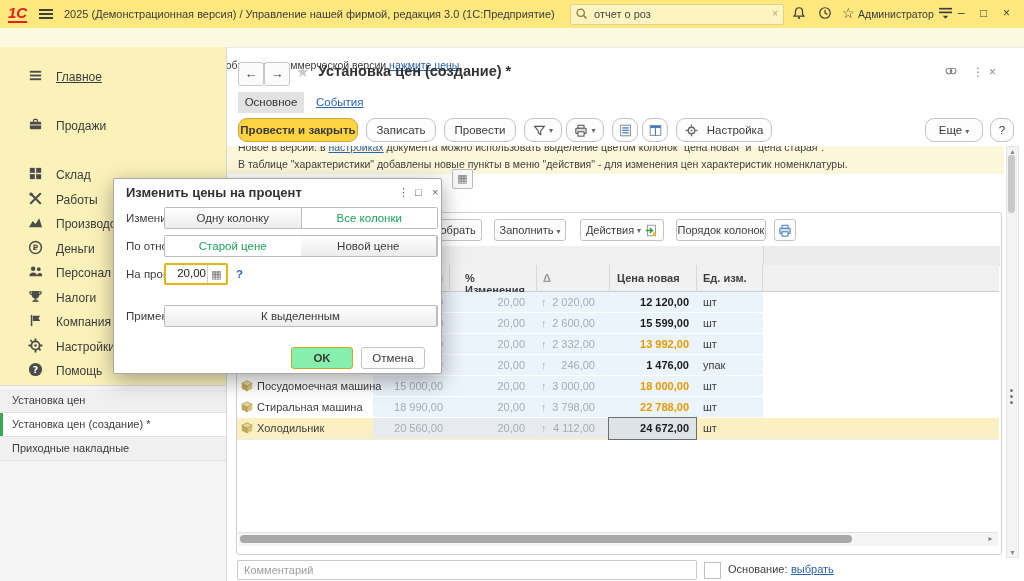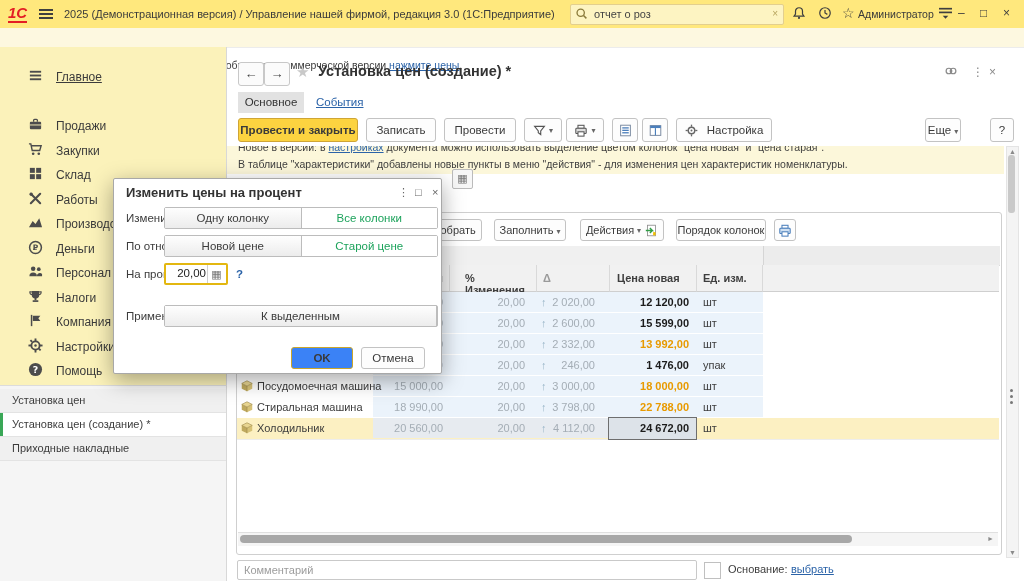--- a/index.html
+++ b/index.html
@@ -36,21 +36,21 @@
   .win-item.active::before{content:"";position:absolute;left:0;top:0;width:3px;height:23px;background:#3aa757;}
   
   .navbtn{top:62px;width:24px;height:22px;border:1px solid #c8c8c8;border-radius:3px;background:#fbfbfb;text-align:center;line-height:21px;font-size:13px;color:#444;cursor:pointer;}
   .favstar{left:296px;top:63px;font-size:15px;color:#c9c9c9;}
   .formtitle{left:318px;top:63px;font-size:14.5px;font-weight:600;color:#333;}
   .hdr-ico{top:65px;color:#8a8a8a;font-size:12px;cursor:pointer;}
   .tab{top:92px;height:21px;font-size:11.5px;line-height:21px;cursor:pointer;}
   .tab.active{left:238px;width:66px;background:#e2e2e2;color:#333;text-align:center;}
   .tab.link{left:316px;color:#2b63a8;text-decoration:underline;}
   
-  .btn{top:118px;height:24px;border:1px solid #c3c3c3;border-radius:3px;background:#fdfdfd;font-size:11.5px;color:#3a3a3a;text-align:center;line-height:23px;cursor:pointer;box-sizing:border-box;}
+  .btn{top:118px;height:24px;border:1px solid #c3c3c3;border-radius:9px;background:#fdfdfd;font-size:11.5px;color:#3a3a3a;text-align:center;line-height:23px;cursor:pointer;box-sizing:border-box;}
   .btn.yellow{background:#fcd340;border-color:#cfa535;font-weight:bold;}
   .btn .dd{font-size:8px;color:#666;margin-left:3px;}
   .iconbtn{display:flex;align-items:center;justify-content:center;}
   
   .infobar{left:227px;top:146px;width:777px;height:28px;background:#fcf7da;overflow:hidden;}
   .infoline{position:absolute;left:11px;font-size:10.5px;color:#3f3f3f;white-space:nowrap;}
   
   .vscroll{left:1006px;top:146px;width:11px;height:410px;background:#f4f4f4;border:1px solid #e4e4e4;}
   .vthumb{position:absolute;left:1px;top:8px;width:7px;height:58px;background:#c9c9c9;border-radius:3px;}
   .scr-ar{position:absolute;left:1px;width:9px;text-align:center;font-size:7px;color:#8a8a8a;}
@@ -97,21 +97,21 @@
   .dlg-label{position:absolute;left:12px;font-size:11.5px;color:#3c3c3c;}
   .toggle{position:absolute;left:50px;width:274px;height:22px;border:1px solid #bcbcbc;border-radius:2px;box-sizing:border-box;display:flex;}
   .seg{flex:1;text-align:center;line-height:20px;font-size:11.5px;cursor:pointer;}
   .seg.off{background:linear-gradient(#fefefe,#ececec);border-right:1px solid #bcbcbc;color:#3b3b3b;}
   .seg.on{background:#fff;color:#1da35c;}
   .pctinput{position:absolute;left:50px;top:84px;width:64px;height:22px;border:2px solid #e3b710;border-radius:2px;box-sizing:border-box;background:#fff;}
   .pctinput .v{position:absolute;right:20px;top:2px;font-size:11.5px;color:#222;}
   .pctinput .calc{position:absolute;right:1px;top:0;width:17px;height:18px;border-left:1px solid #cfcfcf;text-align:center;color:#777;font-size:11px;line-height:18px;cursor:pointer;}
   .qmark{position:absolute;left:122px;top:89px;color:#2b63a8;font-weight:bold;font-size:11.5px;cursor:pointer;}
   .dlgbtn{position:absolute;top:168px;height:22px;border:1px solid #c3c3c3;border-radius:3px;background:#fdfdfd;font-size:11.5px;color:#3a3a3a;text-align:center;line-height:20px;cursor:pointer;box-sizing:border-box;}
-  .dlgbtn.ok{left:177px;width:62px;background:#3b82f6;border-color:#c9a62c;font-weight:bold;}
+  .dlgbtn.ok{left:177px;width:62px;background:#86efac;border-color:#c9a62c;font-weight:bold;}
   .dlgbtn.cancel{left:247px;width:64px;}
   svg{display:block;}
 </style>
 </head>
 <body>
 
 <div class="stage">
 
   <div class="abs titlebar">
     <span class="abs logo">1С</span>
@@ -183,30 +183,20 @@
       </div>
       <div class="side-item" style="top: 68px;">
         <span class="ic">
           <svg width="15" height="15" viewBox="0 0 16 16">
             <rect x="2" y="5" width="12" height="8" rx="1" fill="#4c4c4c"></rect>
             <path d="M6,5 V3.5 a1,1 0 0 1 1,-1 h2 a1,1 0 0 1 1,1 V5" fill="none" stroke="#4c4c4c" stroke-width="1.4"></path>
             <rect x="2" y="8" width="12" height="1" fill="#fbf2ba"></rect>
           </svg>
         </span>
         <span class="lb">Продажи</span>
-      </div>
-      <div class="side-item" style="top: 92.5px;">
-        <span class="ic">
-          <svg width="15" height="15" viewBox="0 0 16 16">
-            <path d="M1,2 h2 l1.5,7 h8 l1.5,-5 h-10" fill="none" stroke="#4c4c4c" stroke-width="1.5"></path>
-            <circle cx="5.5" cy="12.5" r="1.4" fill="#4c4c4c"></circle>
-            <circle cx="11.5" cy="12.5" r="1.4" fill="#4c4c4c"></circle>
-          </svg>
-        </span>
-        <span class="lb">Закупки</span>
       </div>
       <div class="side-item" style="top: 117px;">
         <span class="ic">
           <svg width="15" height="15" viewBox="0 0 16 16">
             <rect x="2" y="2" width="5.3" height="5.3" fill="#4c4c4c"></rect>
             <rect x="8.7" y="2" width="5.3" height="5.3" fill="#4c4c4c"></rect>
             <rect x="2" y="8.7" width="5.3" height="5.3" fill="#4c4c4c"></rect>
             <rect x="8.7" y="8.7" width="5.3" height="5.3" fill="#4c4c4c"></rect>
           </svg>
         </span>
@@ -371,21 +361,21 @@
           <circle cx="8" cy="8" r="4" fill="none" stroke="#666" stroke-width="1.8"></circle>
           <circle cx="8" cy="8" r="1.2" fill="#666"></circle>
           <rect x="7.2" y="0.8" width="1.6" height="2.6" fill="#666"></rect>
           <rect x="7.2" y="12.6" width="1.6" height="2.6" fill="#666"></rect>
           <rect x="0.8" y="7.2" width="2.6" height="1.6" fill="#666"></rect>
           <rect x="12.6" y="7.2" width="2.6" height="1.6" fill="#666"></rect>
         </svg>
       </span>
       <span style="margin-left:9px">Настройка</span>
     </div>
-  <div class="abs btn" style="left:925px;width:36px"><span>Еще</span><span class="dd">▾</span></div>
+  <div class="abs btn" style="left:925px;width:58px"><span>Еще</span><span class="dd">▾</span></div>
   <div class="abs btn" style="left:990px;width:24px">?</div>
 
   <div class="abs infobar">
     <div class="infoline" style="top:-5px"><span>Новое в версии: в </span><a class="lnk">настройках</a><span> документа можно использовать выделение цветом колонок "цена новая" и "цена старая".</span></div>
     <div class="infoline" style="top:12px">В таблице "характеристики" добавлены новые пункты в меню "действия" - для изменения цен характеристик номенклатуры.</div>
   </div>
 
   <div class="abs" style="left:452px;top:169px;width:19px;height:18px;border:1px solid #bbb;border-radius:2px;background:#f7f7f7;text-align:center;line-height:17px;color:#777;"><span>▦</span></div>
 
   <div class="abs panel"></div>
@@ -559,22 +549,22 @@
     <span class="dlg-ico" style="left:318px">×</span>
 
     <span class="dlg-label" style="top:33px">Изменить:</span>
     <div class="toggle" style="top:28px">
       <div class="seg off">Одну колонку</div>
       <div class="seg on">Все колонки</div>
     </div>
 
     <span class="dlg-label" style="top:61px">По отношению к:</span>
     <div class="toggle" style="top:56px">
+      <div class="seg on">Старой цене</div>
       <div class="seg off">Новой цене</div>
-      <div class="seg on">Старой цене</div>
     </div>
 
     <span class="dlg-label" style="top:89px">На процент:</span>
     <div class="pctinput">
       <span class="v">20,00</span>
       <span class="calc">▦</span>
     </div>
     <span class="qmark">?</span>
 
     <span class="dlg-label" style="top:131px">Применить:</span>

